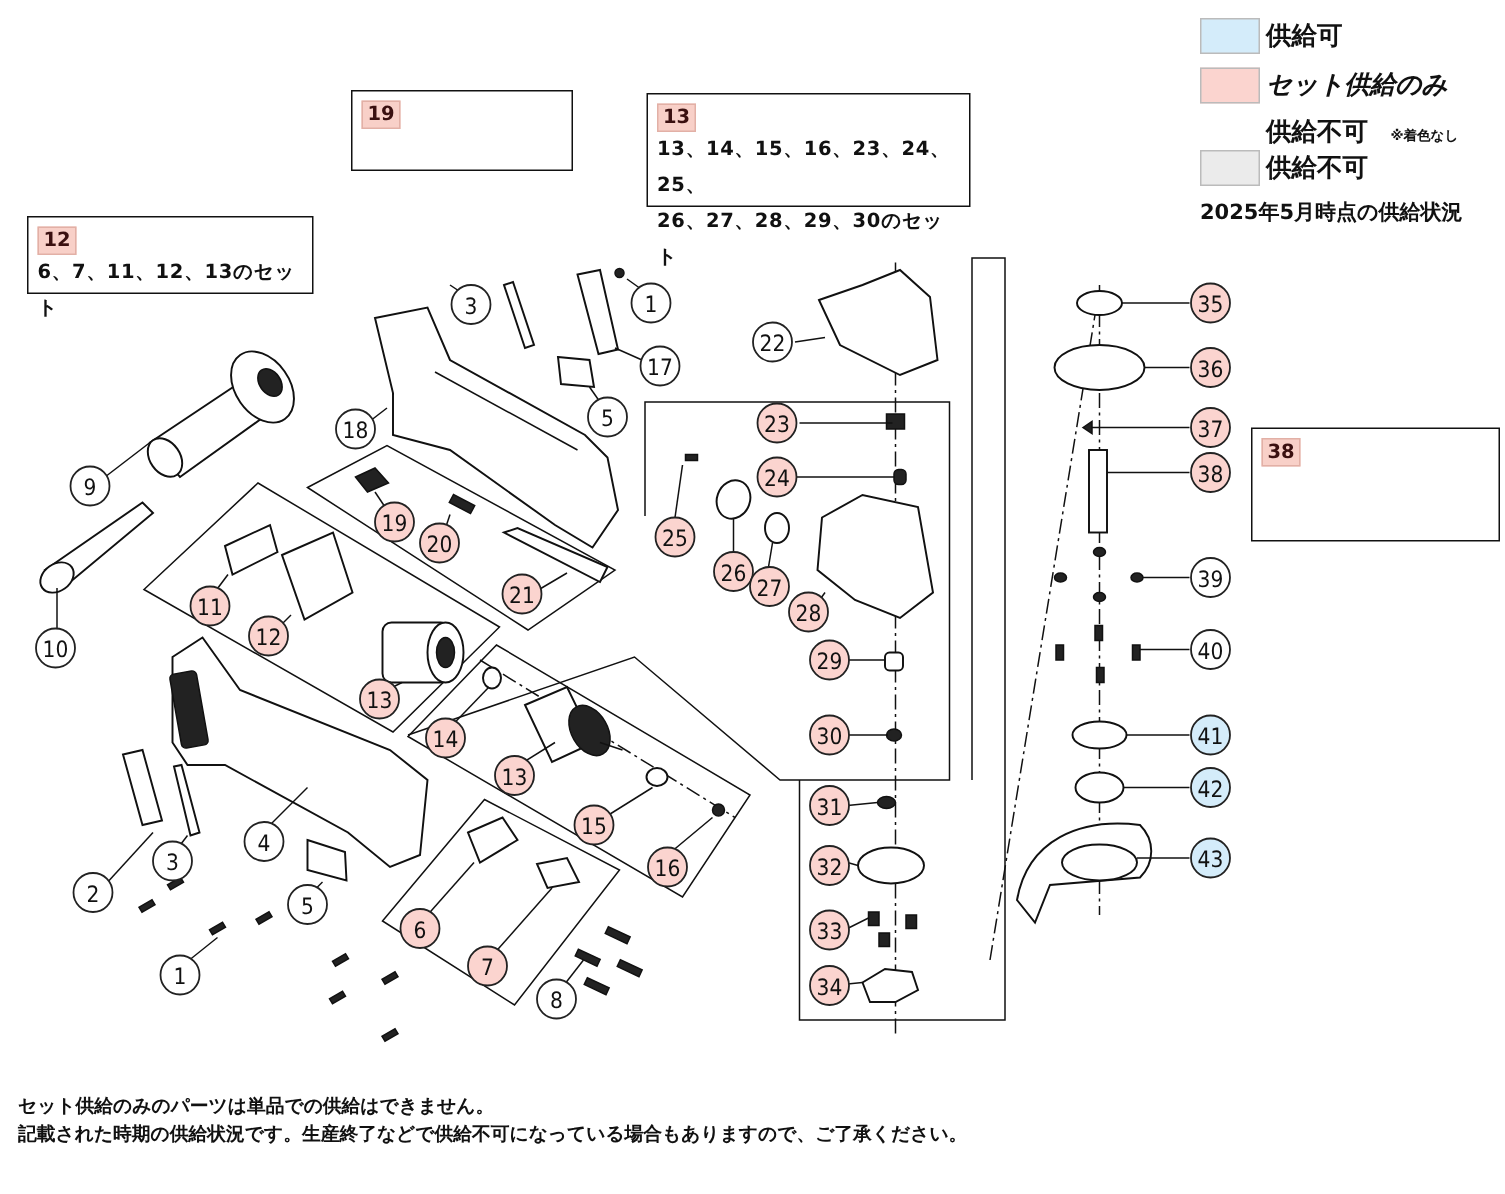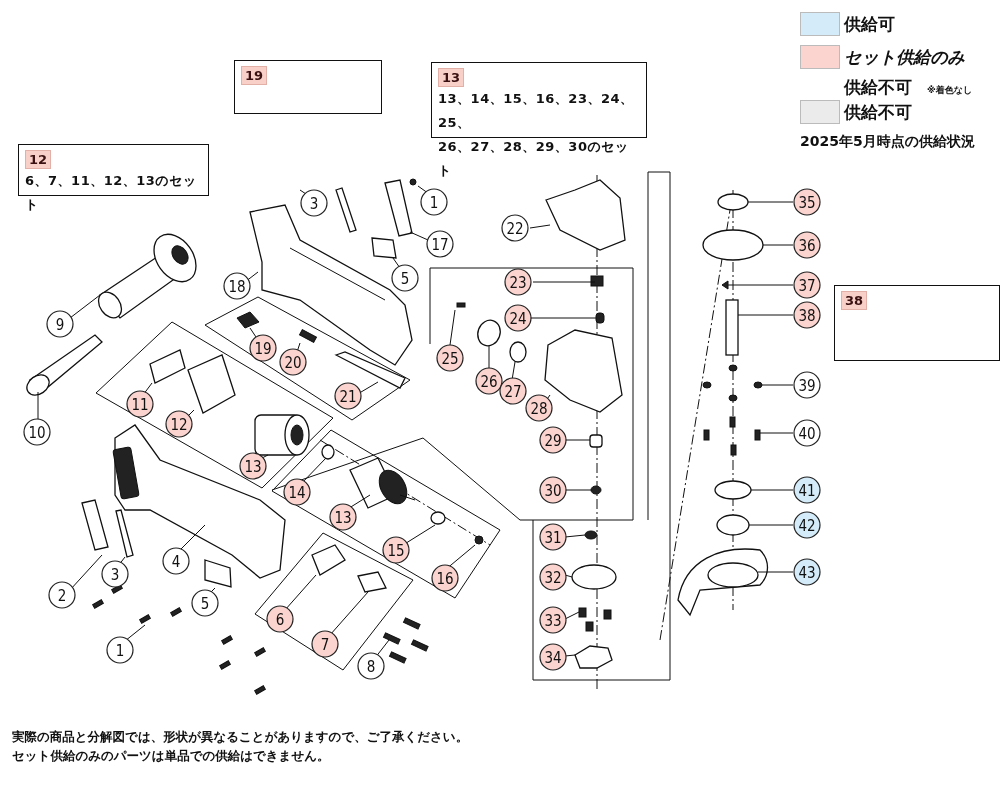--- a/index.html
+++ b/index.html
@@ -3,21 +3,21 @@
 <meta charset="utf-8">
 <style>
   html, body { margin: 0; padding: 0; background: #ffffff; }
   body { width: 1003px; height: 796px; position: relative; overflow: hidden;
          font-family: "DejaVu Sans", "Liberation Sans", sans-serif; color: #111; }
   #diagram { position: absolute; left: 0; top: 0; width: 1003px; height: 796px; }
   .setbox { position: absolute; border: 1.5px solid #111; background: #fff; box-sizing: border-box; padding: 4px 6px; }
   .setbox .badge { display: inline-block; background: #f8d0c8; border: 1px solid #e2b0a6; font-size: 13px; font-weight: bold; padding: 0 3px; line-height: 17px; color: #3a1010; }
   .setbox .desc { font-size: 13px; font-weight: bold; line-height: 24px; white-space: pre-line; letter-spacing: 0.5px; }
   .legend { position: absolute; left: 800px; top: 8px; width: 200px; }
-  .legend .row { position: absolute; left: 0; display: flex; align-items: flex-end; }
+  .legend .row { position: absolute; left: 0; display: flex; align-items: flex-start; }
   .legend .sw { width: 40px; height: 24px; border: 1px solid #bbb; box-sizing: border-box; margin-right: 4px; }
   .legend .lbl { font-size: 17px; font-weight: bold; }
   .legend .note-s { font-size: 9px; font-weight: bold; margin-left: 15px; align-self: flex-end; padding-bottom: 2px; }
   .legend .asof { position: absolute; left: 0; top: 125px; font-size: 14px; font-weight: bold; white-space: nowrap; }
   .notes { position: absolute; left: 12px; top: 727px; font-size: 12.5px; font-weight: bold; line-height: 19px; }
   .callout circle { stroke: #222; stroke-width: 1.2; }
   .callout text { font-family: "DejaVu Sans Condensed", "DejaVu Sans", sans-serif; font-size: 15px; text-anchor: middle; dominant-baseline: central; fill: #111; }
   .part { fill: #fff; stroke: #111; stroke-width: 1.3; }
   .dark { fill: #222; stroke: #111; stroke-width: 1; }
   .leader { stroke: #111; stroke-width: 1; fill: none; }
@@ -437,15 +437,15 @@
     <span class="note-s">※着色なし</span>
   </div>
   <div class="row" style="top:92px;">
     <div class="sw" style="background:#ebebeb;"></div>
     <span class="lbl">供給不可</span>
   </div>
   <div class="asof">2025年5月時点の供給状況</div>
 </div>
 
 <div class="notes">
-  <div>実際の商品と分解図では、形状が異なることがありますので、ご了承ください。</div>
   <div>セット供給のみのパーツは単品での供給はできません。</div>
+  <div>記載された時期の供給状況です。生産終了などで供給不可になっている場合もありますので、ご了承ください。</div>
 </div>
 
 </body></html>

